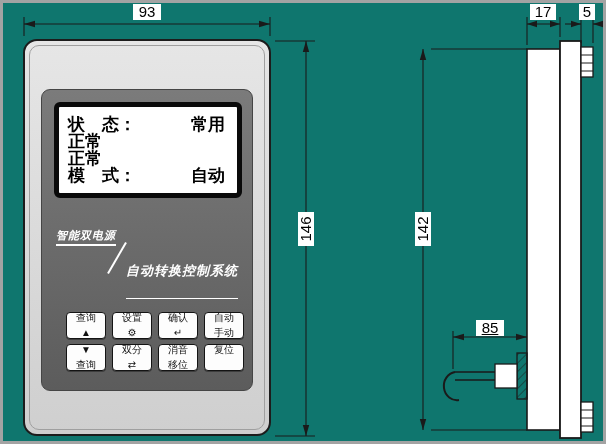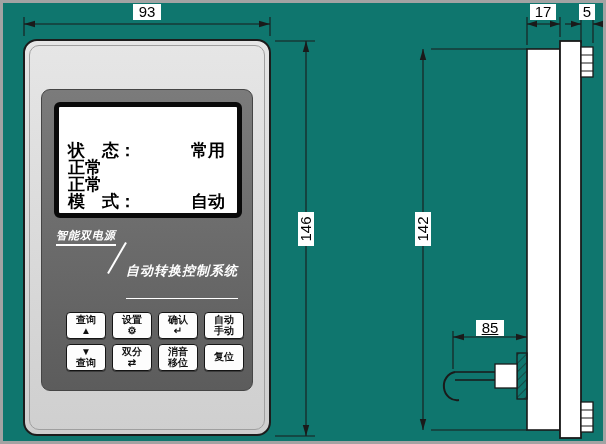--- a/index.html
+++ b/index.html
@@ -26,23 +26,23 @@
   }
   .bezel-line{
     position:absolute;inset:4px;border:1px solid #9f9f9f;border-radius:10px;
   }
   .panel{
     position:absolute;left:16px;top:48px;width:212px;height:302px;
     background:linear-gradient(180deg,#7b7b7b,#5c5c5c);
     border:1px solid #454545;border-radius:9px;box-sizing:border-box;
   }
   .lcd{
-    position:absolute;left:12px;top:12px;width:188px;height:116px;
+    position:absolute;left:12px;top:12px;width:188px;height:96px;
     background:#fff;border:5px solid #0a0a0a;border-radius:6px;box-sizing:border-box;
-    display:flex;flex-direction:column;justify-content:flex-end;
+    display:flex;flex-direction:column;justify-content:center;
     padding:3px 0;
   }
   .lcd-row{
     display:flex;justify-content:space-between;align-items:center;
     padding:0 12px 0 9px;font-size:17px;font-weight:bold;color:#000;
     line-height:1;
   }
   .brand1{
     position:absolute;left:14px;top:138px;color:#fff;font-size:11px;
     font-weight:bold;font-style:italic;letter-spacing:1px;
@@ -58,22 +58,22 @@
     border-bottom:1.5px solid #fff;padding-bottom:18px;
   }
   .keys{
     position:absolute;left:24px;top:222px;
     display:grid;grid-template-columns:repeat(4,40px);grid-auto-rows:27px;
     gap:5px 6px;
   }
   .key{
     background:#fdfdfd;border:1.5px solid #141414;border-radius:4px;
     box-sizing:border-box;display:flex;flex-direction:column;
-    align-items:center;justify-content:center;
-    font-size:10px;font-weight:bold;color:#111;line-height:1.05;
+    align-items:center;justify-content:space-between;
+    font-size:10px;font-weight:normal;color:#111;line-height:1.05;
     box-shadow:0 1px 0 rgba(0,0,0,.35);
   }
   .key span{display:block;}
 </style>
 </head>
 <body>
 
 <div class="stage">
 
   <svg class="linework" width="606" height="444" viewBox="0 0 606 444">

